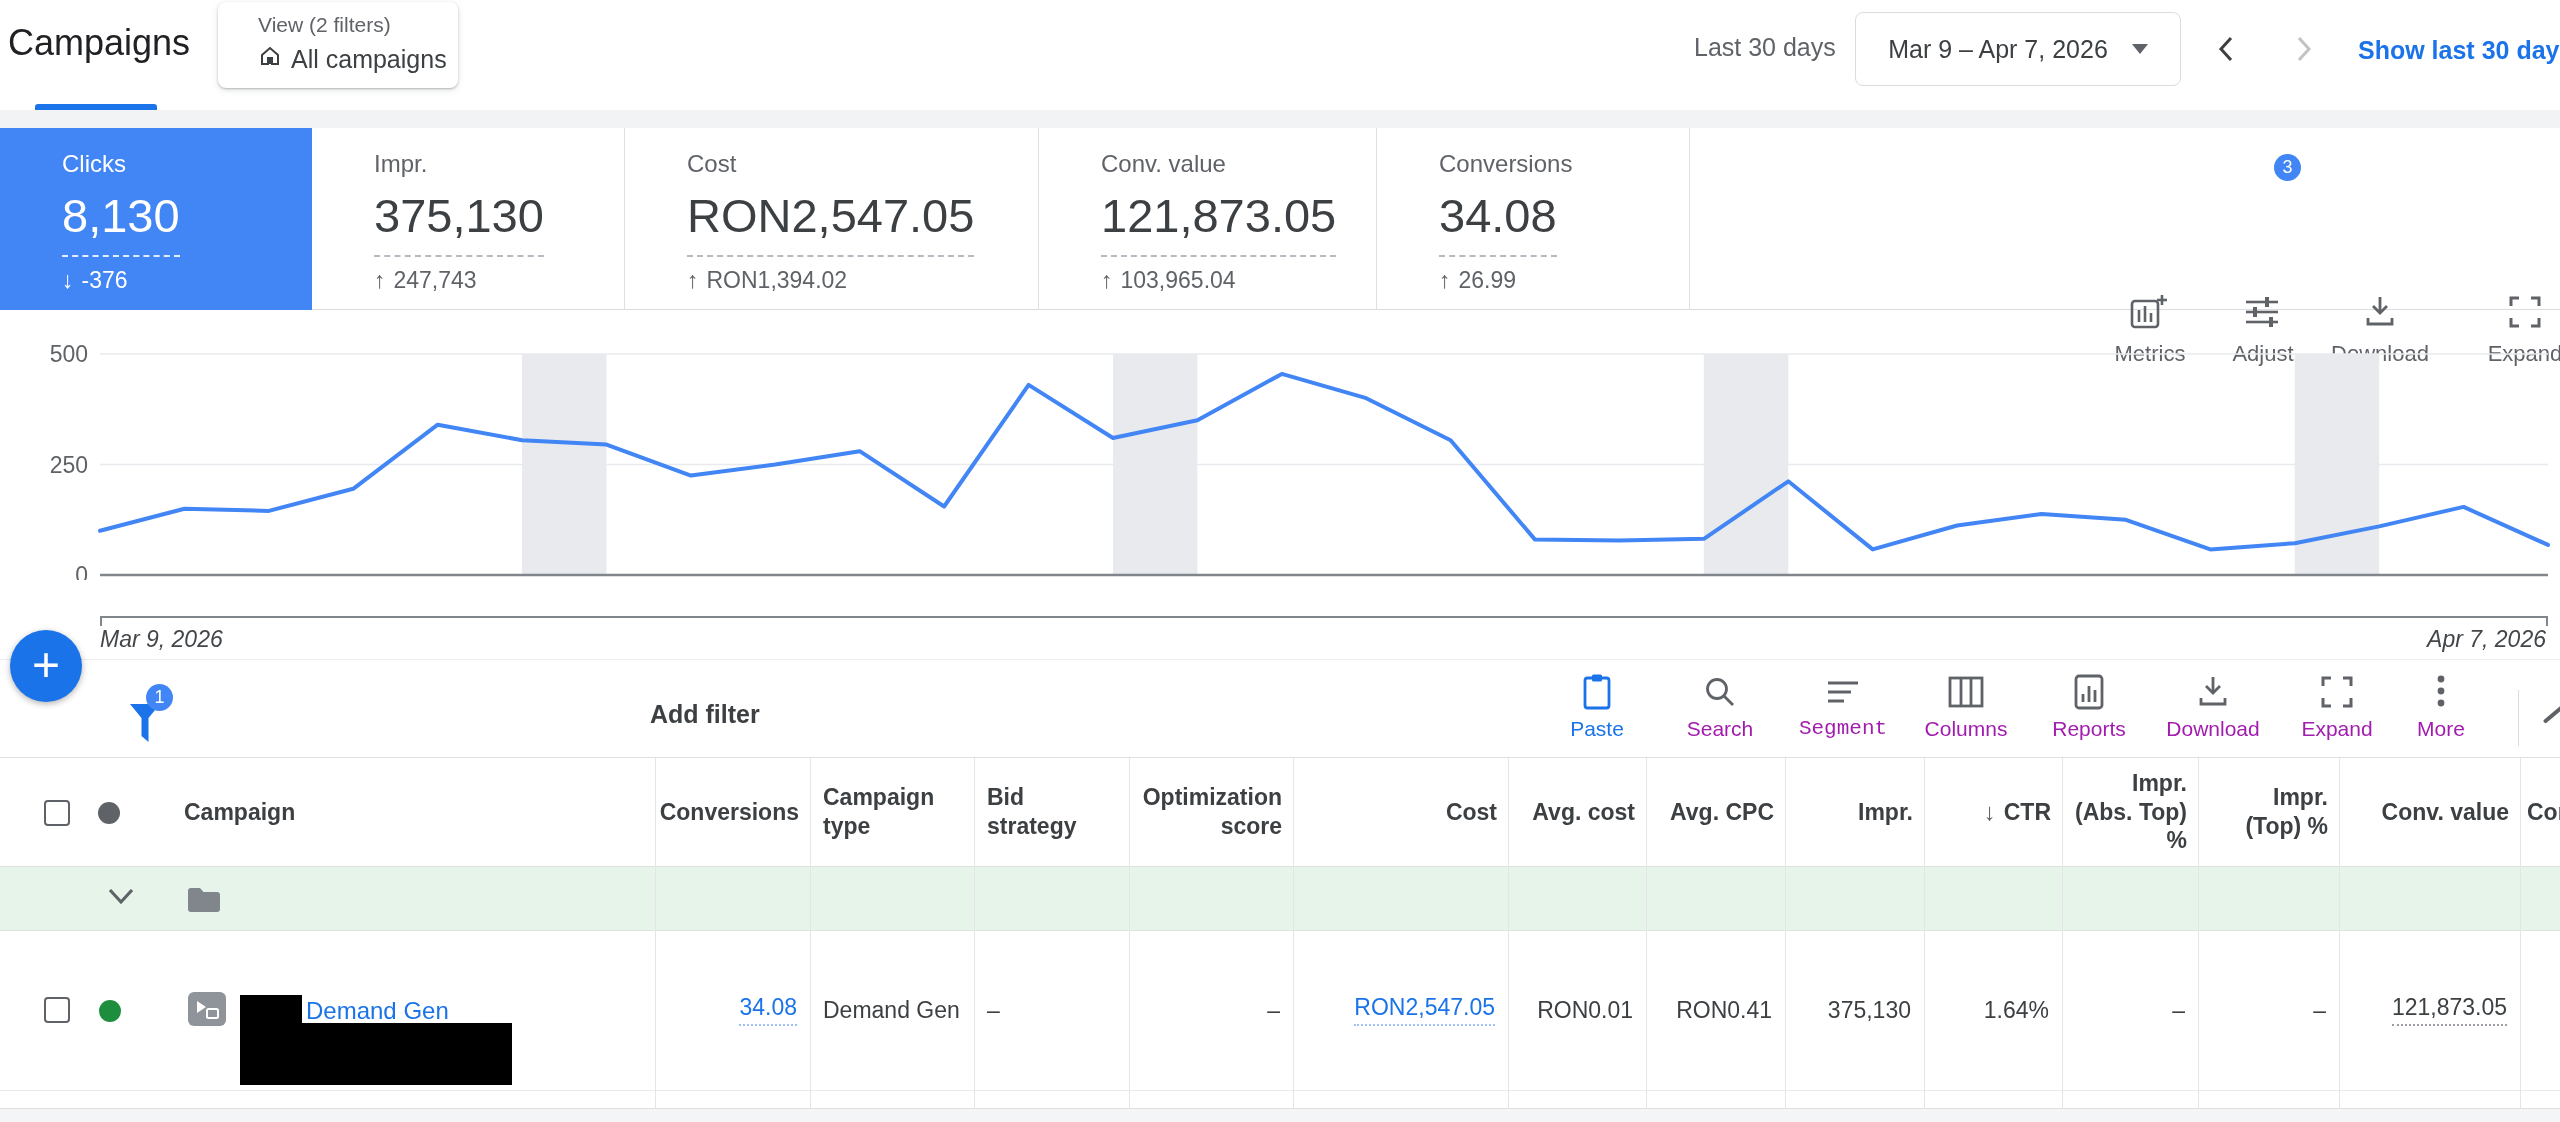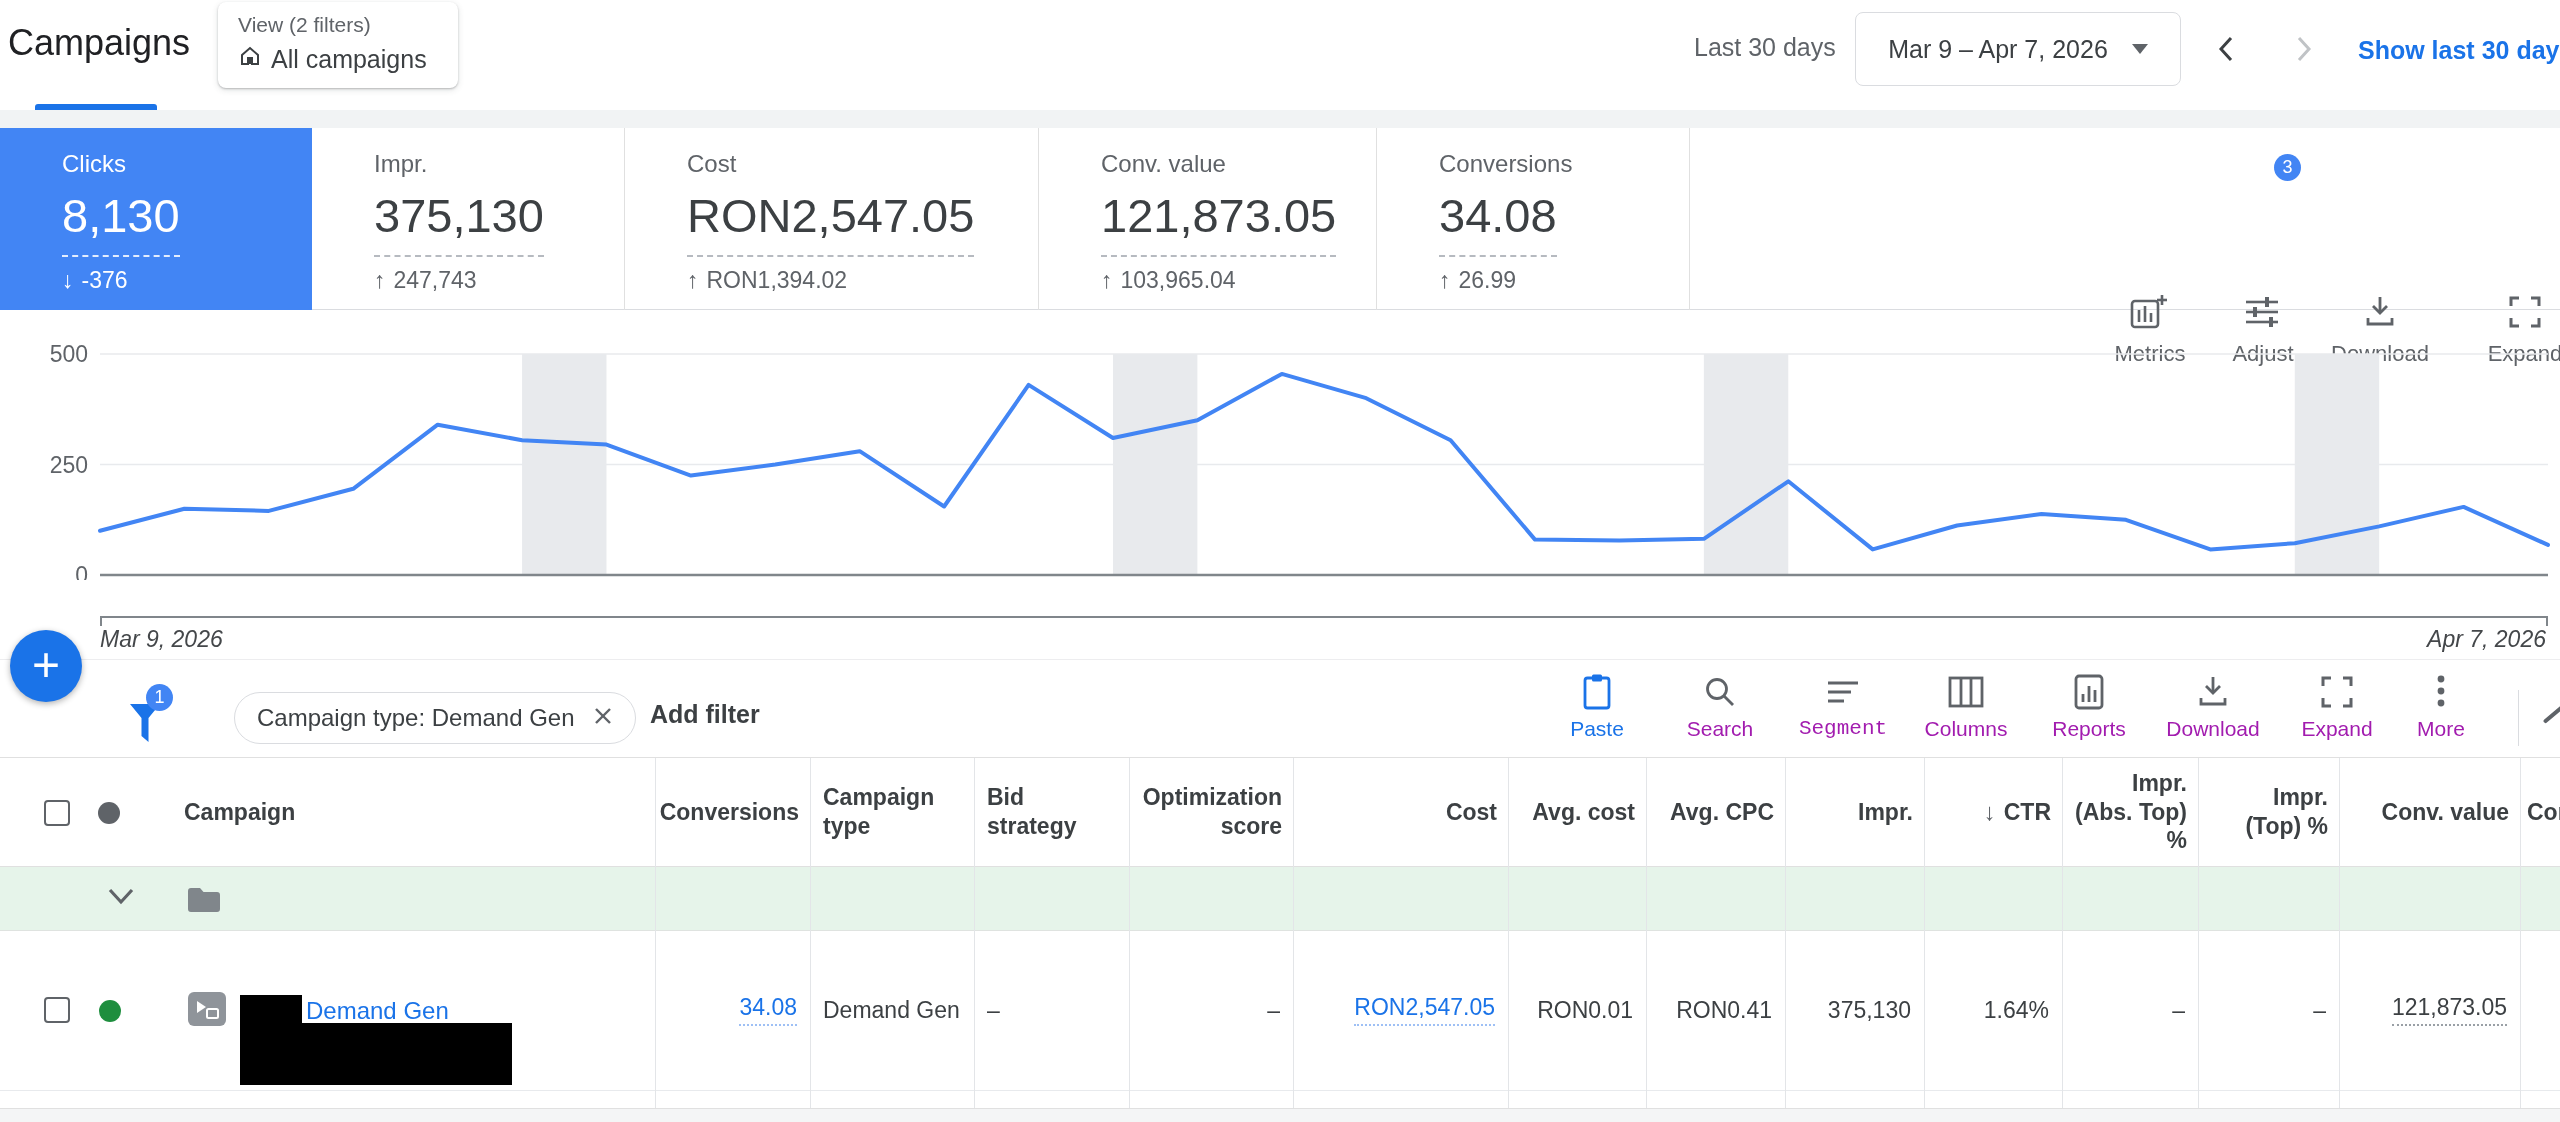--- a/index.html
+++ b/index.html
@@ -4,21 +4,21 @@
 <style>
   * { box-sizing: border-box; margin: 0; padding: 0; }
   html,body { width:2560px; height:1122px; }
   body { font-family:"Liberation Sans","DejaVu Sans",sans-serif; background:#fff; overflow:hidden; }
   #screen { position:relative; width:2560px; height:1122px; background:#fff; overflow:hidden; }
 
   
   .page-title { position:absolute; left:8px; top:22px; font-size:36px; color:#202124; }
   .view-card { position:absolute; left:218px; top:2px; width:240px; height:86px; background:#fff;
     border-radius:8px; box-shadow:0 1px 2px rgba(60,64,67,.3), 0 2px 6px rgba(60,64,67,.15);
-    padding:11px 0 0 20px; }
+    padding:11px 0 0 40px; }
   .view-card .l1 { font-size:21px; color:#5f6368; }
   .view-card .l2 { margin-top:7px; display:flex; align-items:center; gap:9px; font-size:25px; color:#3c4043; }
   .preset-label { position:absolute; left:1694px; top:33px; font-size:25px; color:#5f6368; }
   .date-box { position:absolute; left:1855px; top:12px; width:326px; height:74px; border:1px solid #dadce0;
     border-radius:8px; display:flex; align-items:center; justify-content:center; gap:24px; background:#fff; }
   .date-box .txt { font-size:25px; color:#3c4043; }
   .caret-down { width:0; height:0; border-left:8px solid transparent; border-right:8px solid transparent; border-top:10px solid #5f6368; }
   .chev-btn { position:absolute; top:34px; width:30px; height:30px; }
   .show-link { position:absolute; left:2358px; top:36px; font-size:25px; color:#1a73e8; font-weight:bold; white-space:nowrap; }
   .tab-indicator { position:absolute; left:35px; top:104px; width:122px; height:6px; background:#1a73e8; border-radius:3px 3px 0 0; }
@@ -250,29 +250,20 @@
   <div class="section-line"></div>
   <div class="fab">+</div>
 
   <div class="funnel">
     <svg width="34" height="44" viewBox="0 0 34 44">
         <path d="M2 2 H32 L20.5 16 V40 L13.5 34 V16 Z" fill="#1a73e8"></path>
       </svg>
   </div>
   <div class="blue-badge" style="left:146px; top:684px;">1</div>
 
-  <div class="chip">
-    <span class="txt">Campaign type: Demand Gen</span>
-    <span>
-      <svg width="20" height="20" viewBox="0 0 20 20">
-          <line x1="3" y1="3" x2="17" y2="17" stroke="#5f6368" stroke-width="2.4"></line>
-          <line x1="17" y1="3" x2="3" y2="17" stroke="#5f6368" stroke-width="2.4"></line>
-        </svg>
-    </span>
-  </div>
 
   <div class="add-filter">Add filter</div>
 
   <div class="tb-btn active" style="left:1542px;">
     <span class="ic">
       <svg width="32" height="38" viewBox="0 0 32 38">
           <rect x="4" y="5" width="24" height="30" rx="2.5" fill="none" stroke="#1a73e8" stroke-width="2.8"></rect>
           <rect x="11" y="1.5" width="10" height="7" rx="1.5" fill="#1a73e8"></rect>
         </svg>
     </span>

